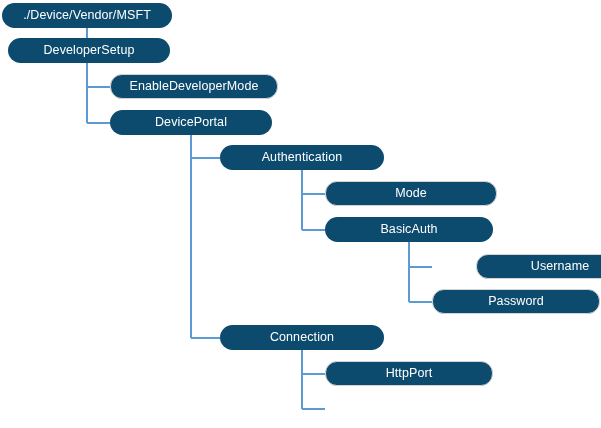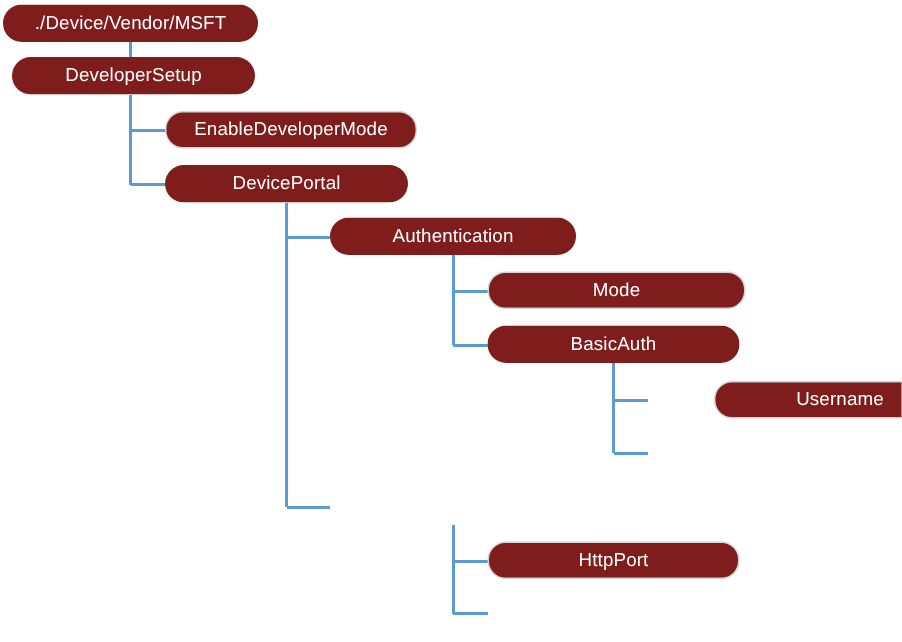--- a/index.html
+++ b/index.html
@@ -25,21 +25,21 @@
     position: absolute;
     left: 0;
     top: 0;
     width: 601px;
     height: 428px;
     pointer-events: none;
   }
   .node {
     position: absolute;
     box-sizing: border-box;
-    background: #7f1d1d;
+    background: #0c4a6e;
     color: #ffffff;
     font-size: 12.5px;
     line-height: 1;
     display: flex;
     align-items: center;
     justify-content: center;
     letter-spacing: 0.1px;
     white-space: nowrap;
     text-align: center;
     user-select: none;
@@ -115,20 +115,26 @@
   </div>
 
   <div class="node pill" style="left:325px; top:217px; width:168px; height:25px;">
     <span class="node-label">BasicAuth</span>
   </div>
 
   <div class="node rect" style="left:432px; top:254px; width:168px; height:25px;margin-left:44px;">
     <span class="node-label">Username</span>
   </div>
 
+  <div class="node rect" style="left:432px; top:289px; width:168px; height:25px;">
+    <span class="node-label">Password</span>
+  </div>
 
+  <div class="node pill" style="left:220px; top:325px; width:164px; height:25px;">
+    <span class="node-label">Connection</span>
+  </div>
 
   <div class="node rect" style="left:325px; top:361px; width:168px; height:25px;">
     <span class="node-label">HttpPort</span>
   </div>
 
 
 </div>
 
 </body></html>

